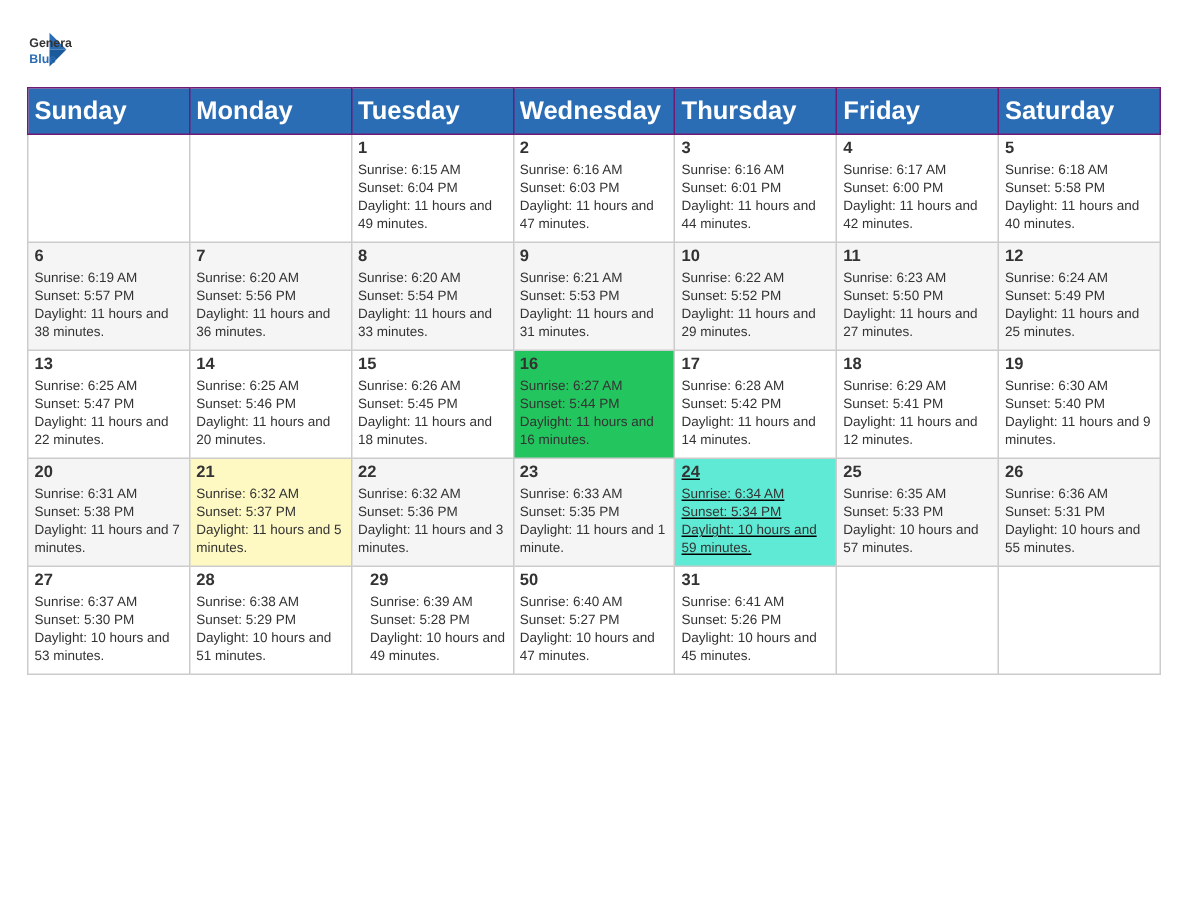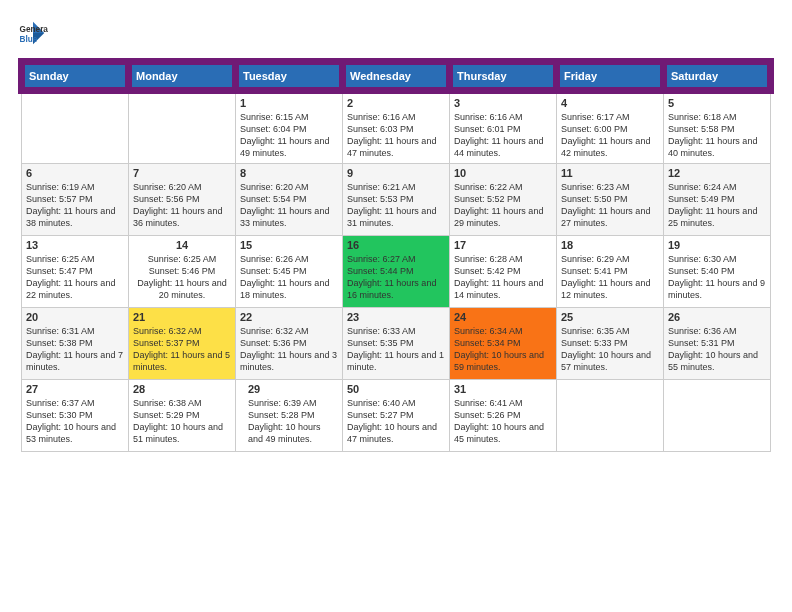--- a/index.html
+++ b/index.html
@@ -45,23 +45,23 @@
     .calendar {
       width: 100%;
       border-collapse: collapse;
       font-size: 10px;
     }
     .calendar th {
       background-color: #2a6db5;
       color: #fff;
       padding: 5px 4px;
       text-align: left;
-      font-size: 11px;
+      font-size: 17px;
       font-weight: bold;
-      border: 7px solid #701a75;
+      border: 1px solid #701a75;
     }
     .calendar td {
       border: 1px solid #ccc;
       vertical-align: top;
       padding: 3px 4px;
       width: calc(100% / 7);
       height: 72px;
       background: #fff;
     }
     .calendar tr:nth-child(even) td {
@@ -170,21 +170,21 @@
           <td style="background: rgb(245, 245, 245);">
             <span class="day-number">12</span>
             <div class="day-info">Sunrise: 6:24 AM<br>Sunset: 5:49 PM<br>Daylight: 11 hours and 25 minutes.</div>
           </td>
         </tr>
         <tr>
           <td style="background: rgb(255, 255, 255);">
             <span class="day-number">13</span>
             <div class="day-info">Sunrise: 6:25 AM<br>Sunset: 5:47 PM<br>Daylight: 11 hours and 22 minutes.</div>
           </td>
-          <td style="background: rgb(255, 255, 255); text-align: center;">
+          <td style="background: rgb(255, 255, 255);">
             <span class="day-number">14</span>
             <div class="day-info">Sunrise: 6:25 AM<br>Sunset: 5:46 PM<br>Daylight: 11 hours and 20 minutes.</div>
           </td>
           <td style="background: rgb(255, 255, 255);">
             <span class="day-number">15</span>
             <div class="day-info">Sunrise: 6:26 AM<br>Sunset: 5:45 PM<br>Daylight: 11 hours and 18 minutes.</div>
           </td>
           <td style="background: #22c55e;">
             <span class="day-number">16</span>
             <div class="day-info">Sunrise: 6:27 AM<br>Sunset: 5:44 PM<br>Daylight: 11 hours and 16 minutes.</div>
@@ -200,33 +200,33 @@
           <td style="background: rgb(255, 255, 255);">
             <span class="day-number">19</span>
             <div class="day-info">Sunrise: 6:30 AM<br>Sunset: 5:40 PM<br>Daylight: 11 hours and 9 minutes.</div>
           </td>
         </tr>
         <tr>
           <td style="background: rgb(245, 245, 245);">
             <span class="day-number">20</span>
             <div class="day-info">Sunrise: 6:31 AM<br>Sunset: 5:38 PM<br>Daylight: 11 hours and 7 minutes.</div>
           </td>
-          <td style="background: #fde047;">
+          <td style="background: #fef9c3;">
             <span class="day-number">21</span>
             <div class="day-info">Sunrise: 6:32 AM<br>Sunset: 5:37 PM<br>Daylight: 11 hours and 5 minutes.</div>
           </td>
           <td style="background: rgb(245, 245, 245);">
             <span class="day-number">22</span>
             <div class="day-info">Sunrise: 6:32 AM<br>Sunset: 5:36 PM<br>Daylight: 11 hours and 3 minutes.</div>
           </td>
           <td style="background: rgb(245, 245, 245); margin-top: 38px;">
             <span class="day-number">23</span>
             <div class="day-info">Sunrise: 6:33 AM<br>Sunset: 5:35 PM<br>Daylight: 11 hours and 1 minute.</div>
           </td>
-          <td style="background: #f97316;">
+          <td style="background: #5eead4; text-decoration: underline;">
             <span class="day-number">24</span>
             <div class="day-info">Sunrise: 6:34 AM<br>Sunset: 5:34 PM<br>Daylight: 10 hours and 59 minutes.</div>
           </td>
           <td style="background: rgb(245, 245, 245);">
             <span class="day-number">25</span>
             <div class="day-info">Sunrise: 6:35 AM<br>Sunset: 5:33 PM<br>Daylight: 10 hours and 57 minutes.</div>
           </td>
           <td style="background: rgb(245, 245, 245);">
             <span class="day-number">26</span>
             <div class="day-info">Sunrise: 6:36 AM<br>Sunset: 5:31 PM<br>Daylight: 10 hours and 55 minutes.</div>

